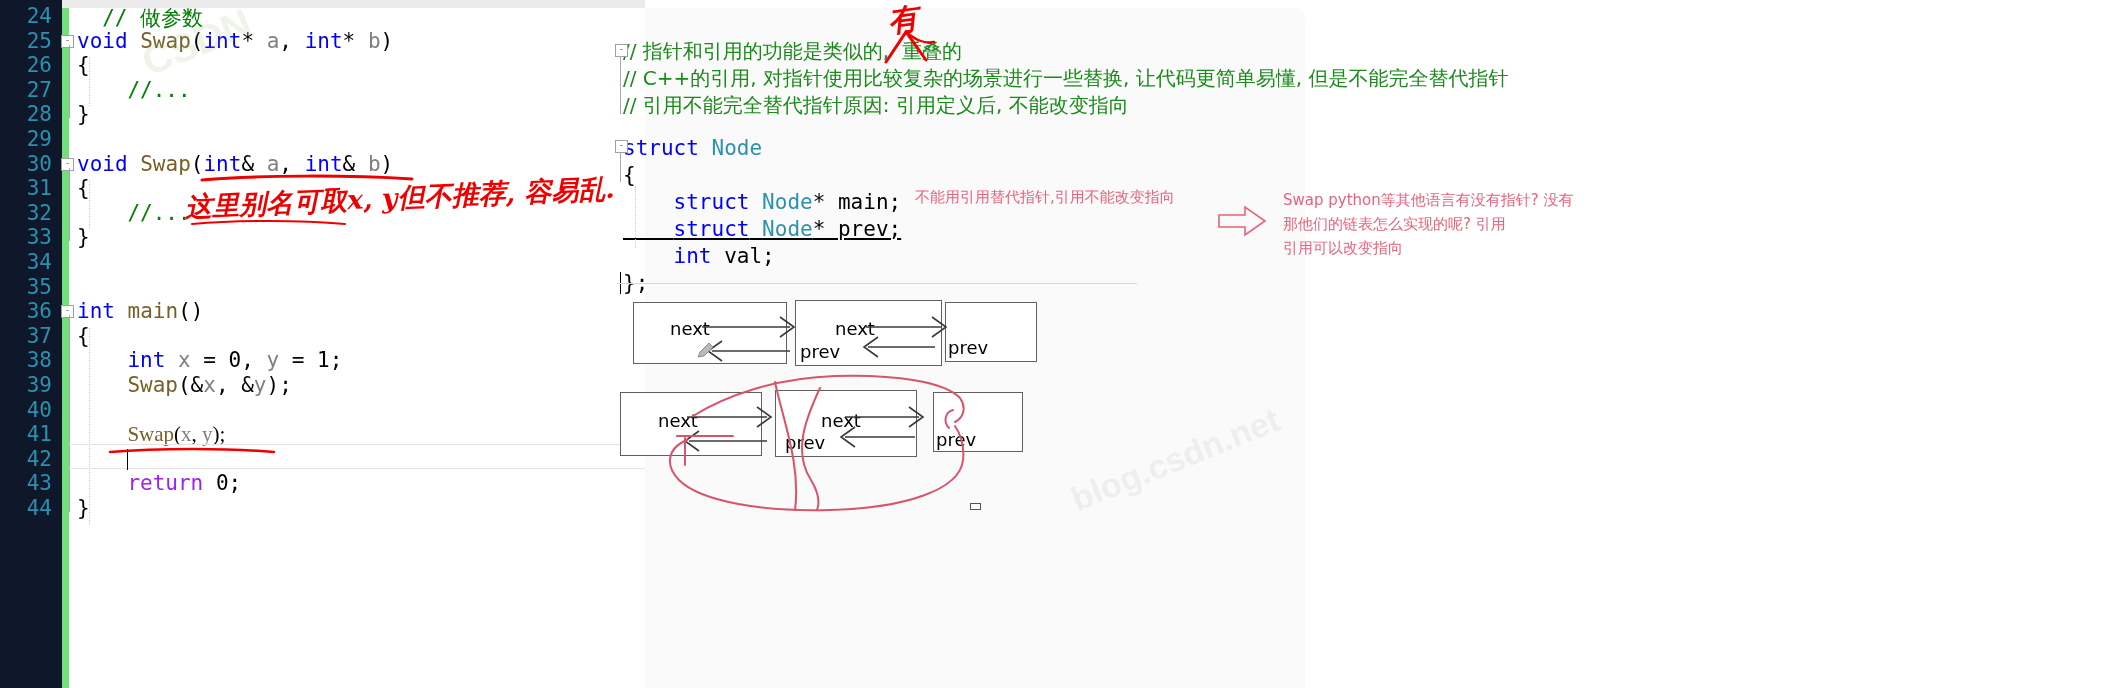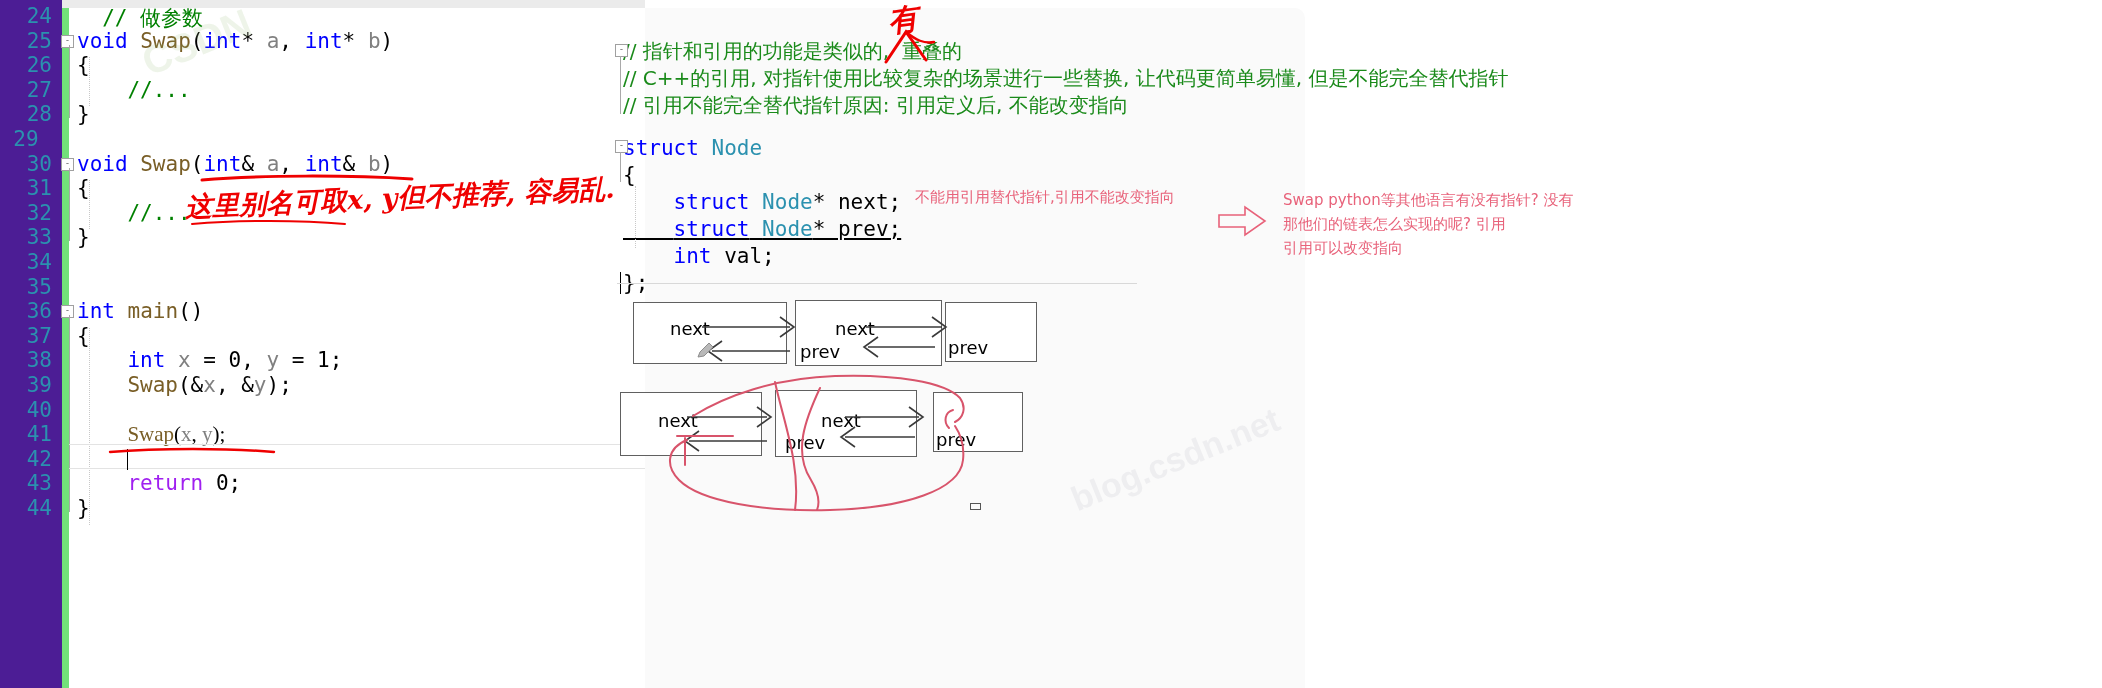--- a/index.html
+++ b/index.html
@@ -10,21 +10,21 @@
 
   
   #editor-pane{
     position:absolute;left:0;top:0;width:645px;height:688px;
     background:#ffffff;overflow:hidden;
   }
   #editor-topbar{
     position:absolute;left:0;top:0;width:645px;height:8px;background:#ebebeb;
   }
   .gutter{
-    position:absolute;left:0;top:0;width:62px;height:688px;background:#4c1d95;
+    position:absolute;left:0;top:0;width:62px;height:688px;background:#0f172a;
   }
   .changebar{
     position:absolute;left:62px;top:8px;width:7px;height:680px;background:#72e07a;
   }
   .code-area{
     position:absolute;left:69px;top:0;width:576px;height:688px;
   }
   .ln{
     position:absolute;left:0;width:52px;text-align:right;
     color:#2b91af;font-size:21px;font-family:"DejaVu Sans Mono","Liberation Mono",monospace;
@@ -115,21 +115,21 @@
 <body>
 
 <div id="editor-pane">
   <div id="editor-topbar"></div>
   <div class="gutter">
       <div class="ln" style="top: 4px;">24</div>
       <div class="ln" style="top: 28.6px;">25</div>
       <div class="ln" style="top: 53.2px;">26</div>
       <div class="ln" style="top: 77.8px;">27</div>
       <div class="ln" style="top: 102.4px;">28</div>
-      <div class="ln" style="top: 127px; text-align: center;">29</div>
+      <div class="ln" style="top: 127px;">29</div>
       <div class="ln" style="top: 151.6px;">30</div>
       <div class="ln" style="top: 176.2px;">31</div>
       <div class="ln" style="top: 200.8px;">32</div>
       <div class="ln" style="top: 225.4px;">33</div>
       <div class="ln" style="top: 250px;">34</div>
       <div class="ln" style="top: 274.6px;">35</div>
       <div class="ln" style="top: 299.2px; text-align: right;">36</div>
       <div class="ln" style="top: 323.8px;">37</div>
       <div class="ln" style="top: 348.4px;">38</div>
       <div class="ln" style="top: 373px;">39</div>
@@ -187,21 +187,21 @@
       <div class="note-code note-cmt" style="left: -22px; top: 65px;">// C++的引用, 对指针使用比较复杂的场景进行一些替换, 让代码更简单易懂, 但是不能完全替代指针</div>
       <div class="note-code note-cmt" style="left: -22px; top: 92px;">// 引用不能完全替代指针原因: 引用定义后, 不能改变指向</div>
     </div>
 
   <div class="fold" style="left:-30px;top:44px;">-</div>
   <div class="scopebar" style="left:-25px;top:56px;height:58px;"></div>
 
   <div id="notes-struct">
       <div class="note-code" style="left: -22px; top: 136px; text-align: center;"><span></span><span class="kw">struct</span><span> </span><span class="type">Node</span><span></span></div>
       <div class="note-code" style="left: -22px; top: 163px;"><span>{</span></div>
-      <div class="note-code" style="left: -22px; top: 190px;"><span>    </span><span class="kw">struct</span><span> </span><span class="type">Node</span><span>* next;</span></div>
+      <div class="note-code" style="left: -22px; top: 190px;"><span>    </span><span class="kw">struct</span><span> </span><span class="type">Node</span><span>* main;</span></div>
       <div class="note-code" style="left: -22px; top: 217px; text-decoration: underline;"><span>    </span><span class="kw">struct</span><span> </span><span class="type">Node</span><span>* prev;</span></div>
       <div class="note-code" style="left: -22px; top: 244px;"><span>    </span><span class="kw">int</span><span> val;</span></div>
       <div class="note-code" style="left: -22px; top: 271px;"><span>};</span></div>
     </div>
   <div class="fold" style="left:-30px;top:140px;">-</div>
   <div class="scopebar" style="left:-25px;top:152px;height:30px;"></div>
   <div class="guideline" style="left:-10px;top:186px;height:62px;"></div>
 
   <div class="caret" style="left:-25px;top:272px;height:22px;"></div>
 

